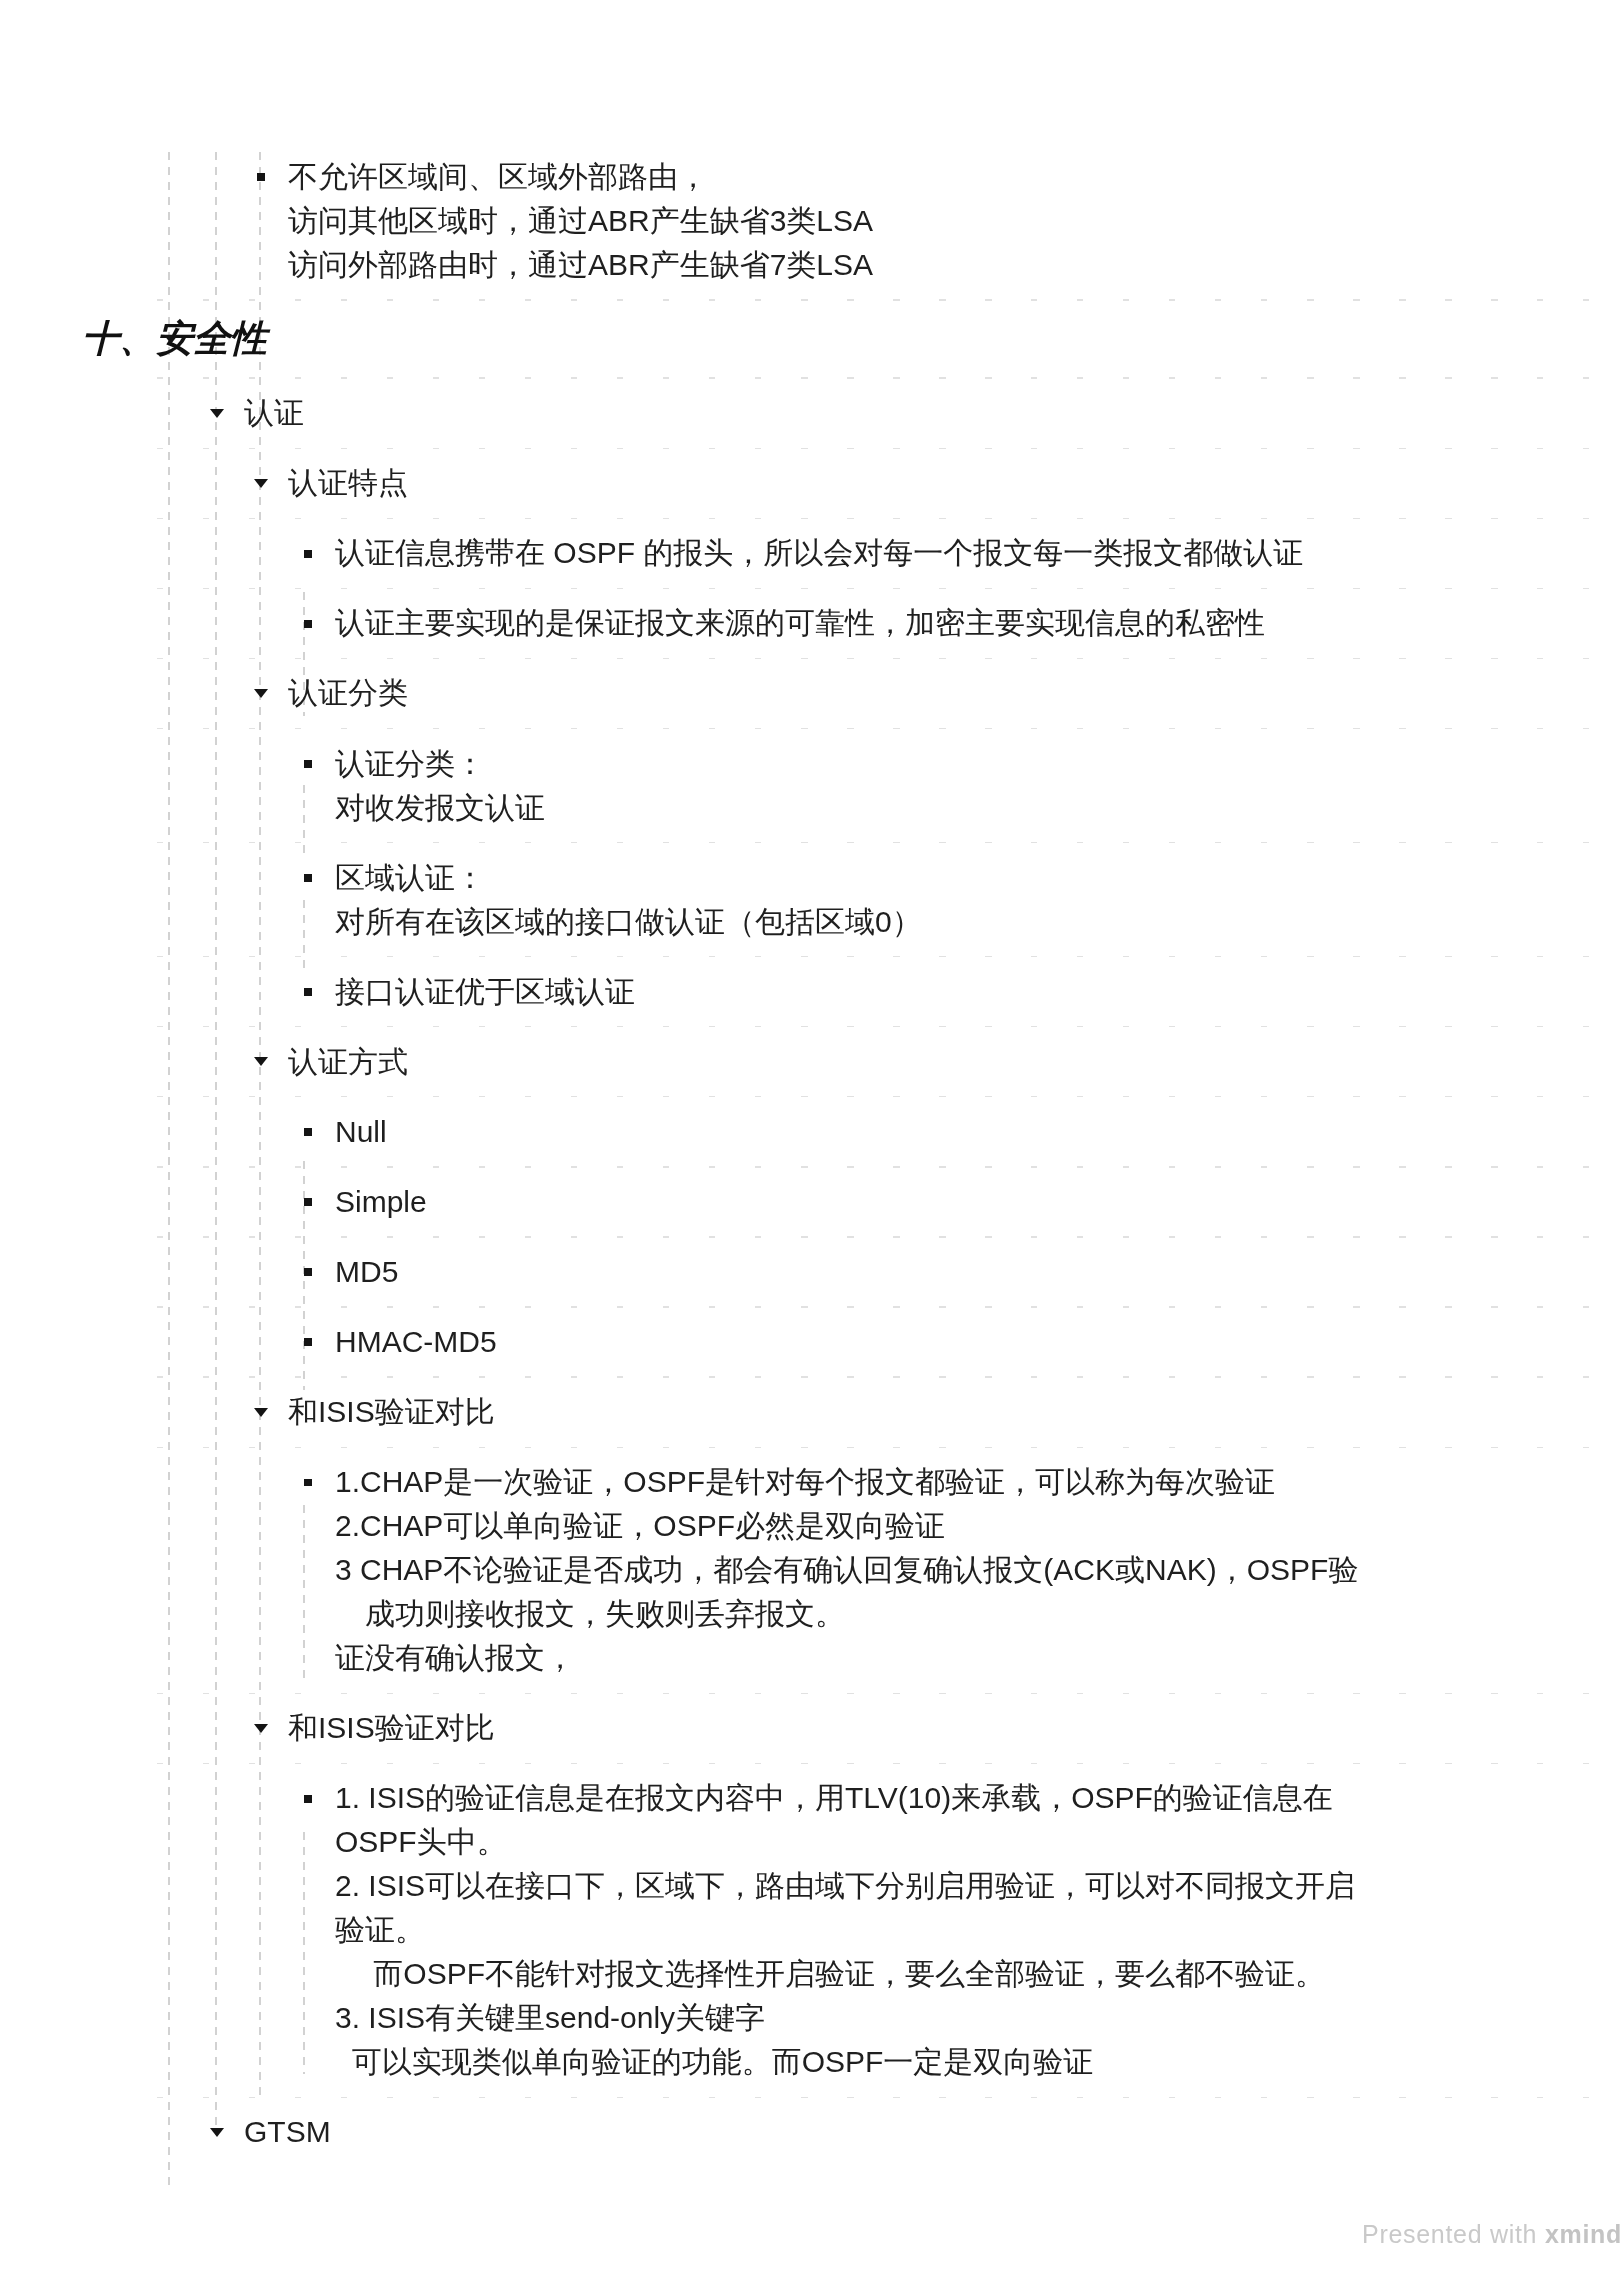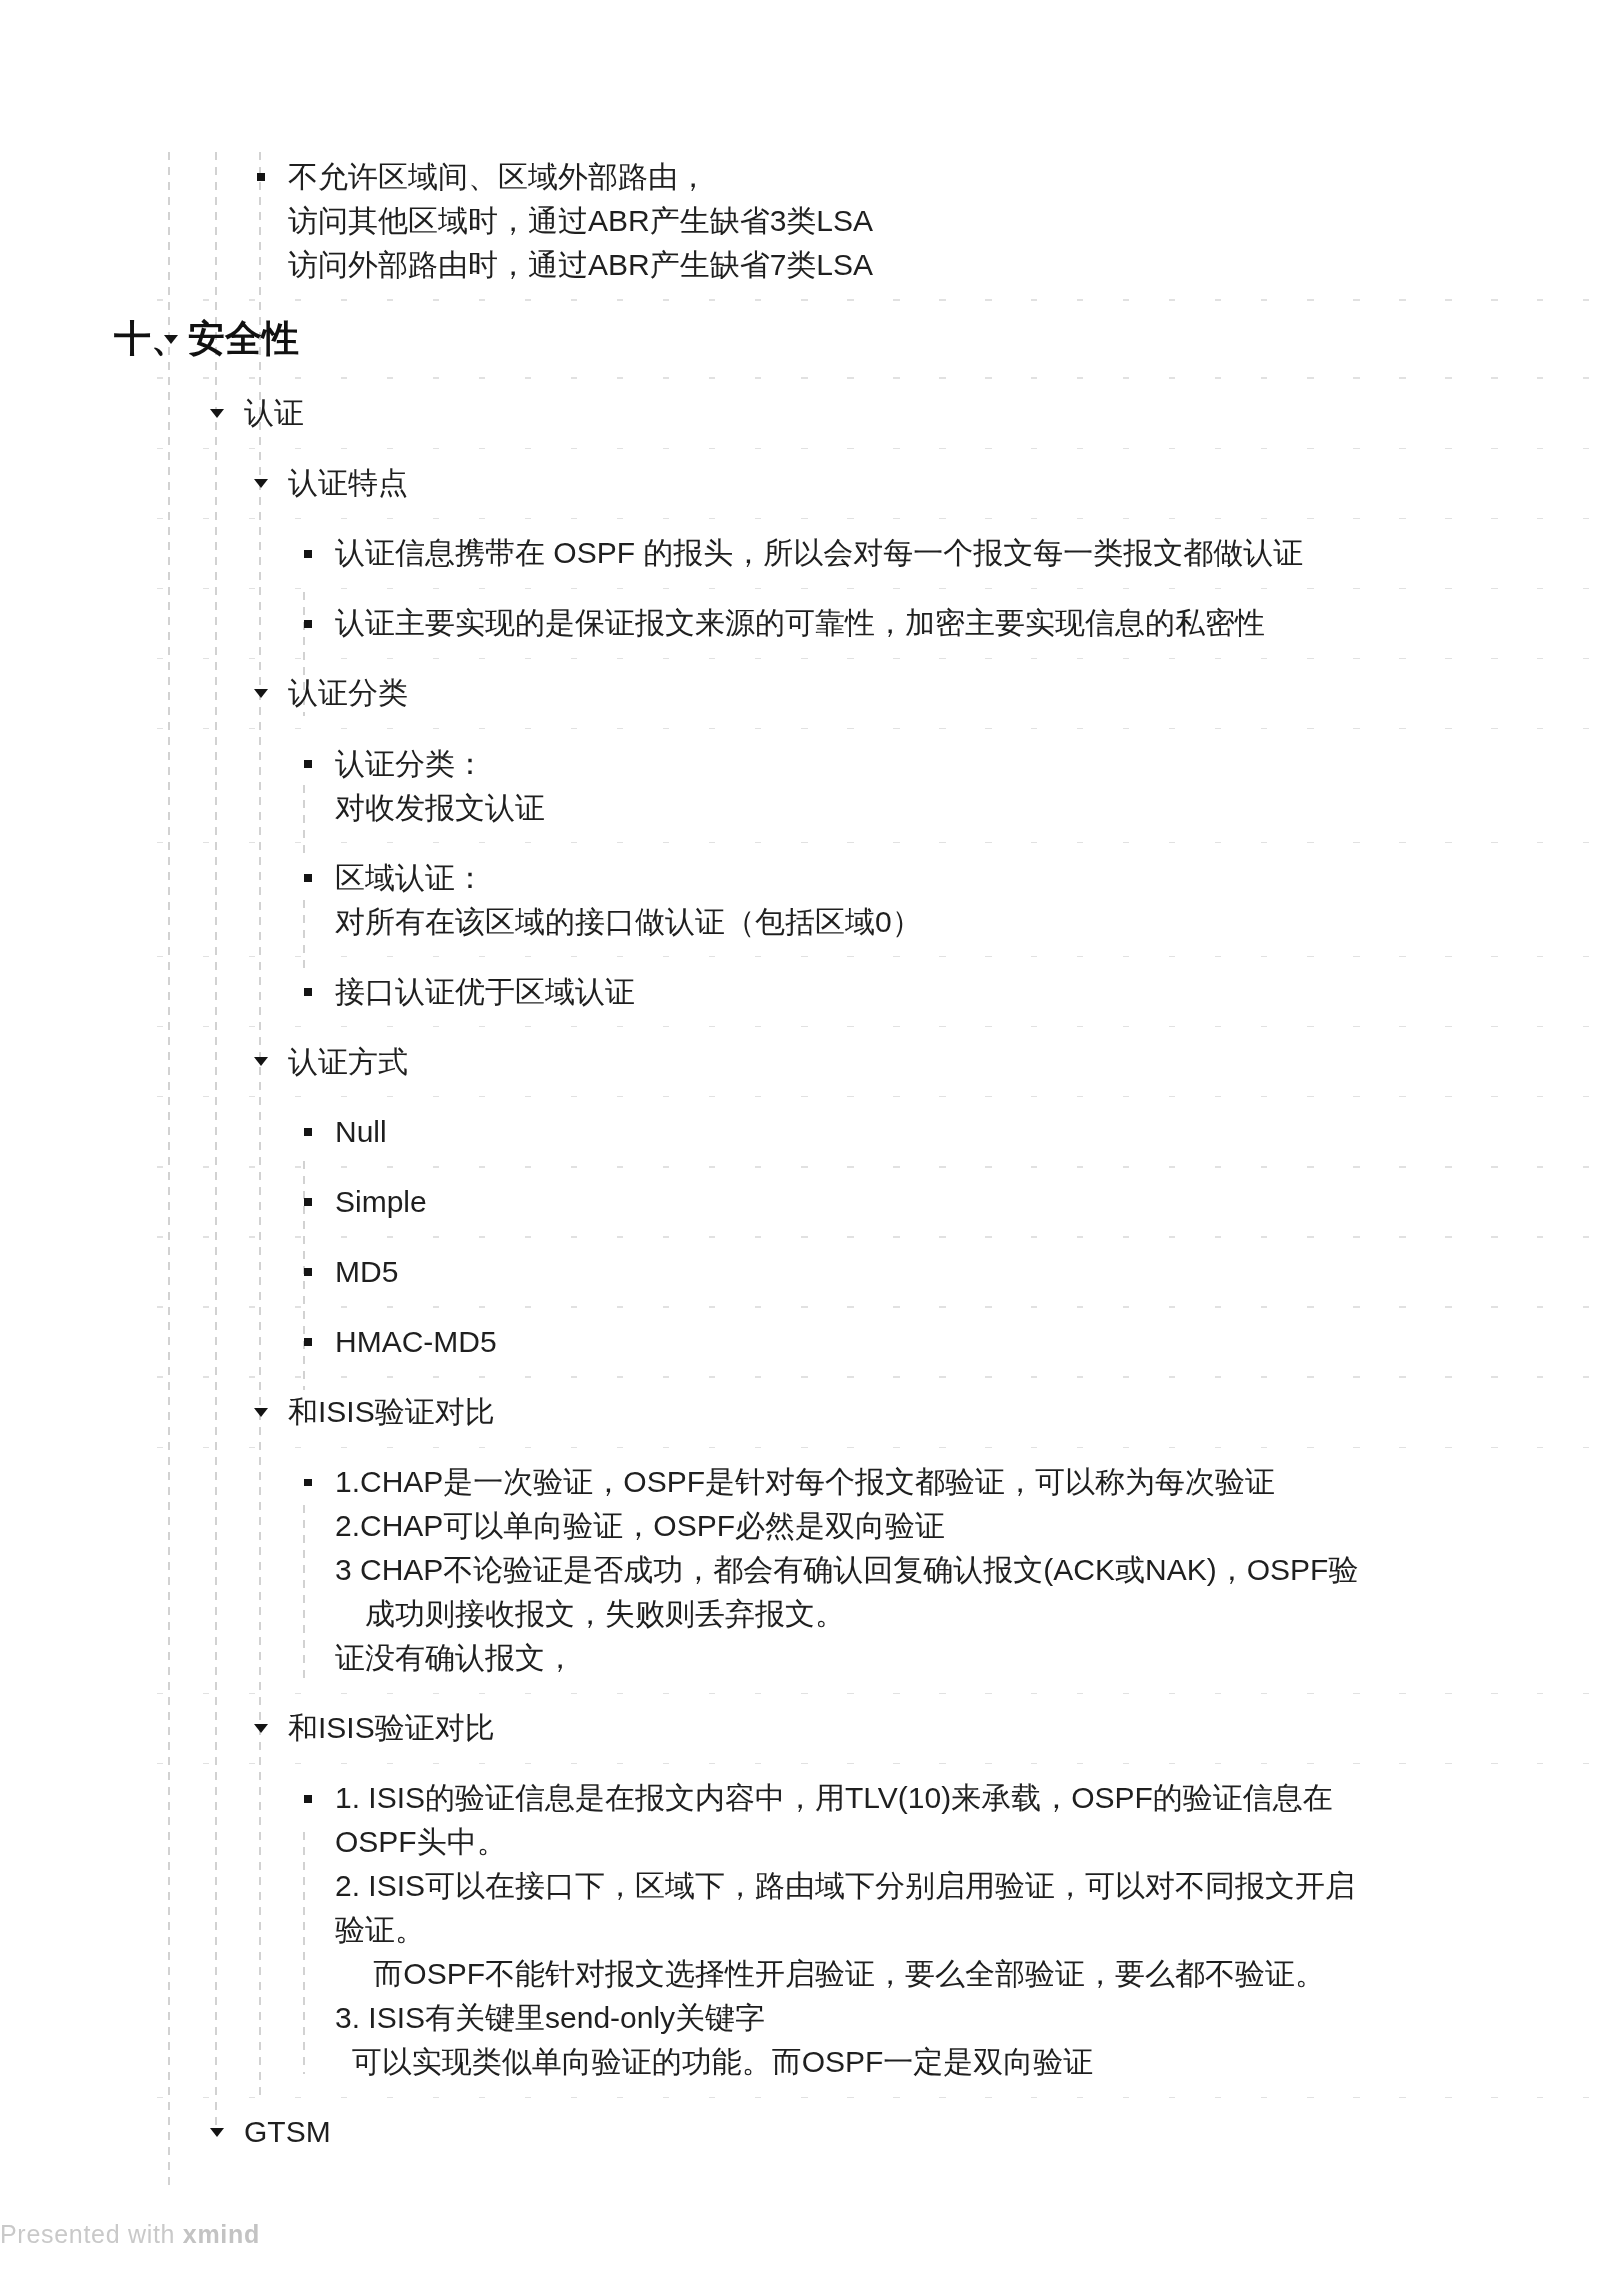--- a/index.html
+++ b/index.html
@@ -11,21 +11,21 @@
     color:#1f1f1f;
     overflow:hidden;
   }
   #content{position:relative;padding-top:155px;}
   .row{position:relative;}
   .row .ln{
     font-size:30px;line-height:44px;
     white-space:pre-wrap;
     color:#1f1f1f;
   }
-  .row.lvl1{padding-left:114px;}
+  .row.lvl1{padding-left:82px;font-style:italic;}
   .row.lvl2{padding-left:244px;}
   .row.lvl3{padding-left:288px;}
   .row.lvl4{padding-left:335px;}
   .row.heading .ln{font-size:37px;line-height:52px;font-weight:bold;color:#111;}
   
   .marker{position:absolute;}
   .arrow{
     width:0;height:0;
     border-left:7.2px solid transparent;
     border-right:7.2px solid transparent;
@@ -56,21 +56,21 @@
   .vg4{left:303px;}
   #vg4-a{top:592px;height:124px;}
   #vg4-b{top:785px;height:72px;}
   #vg4-c{top:900px;height:72px;}
   #vg4-d{top:1161px;height:229px;}
   #vg4-e{top:1505px;height:180px;}
   #vg4-f{top:1832px;height:242px;}
   
   #footer{
     position:absolute;left:0;top:2220px;width:100%;
-    text-align:left;
+    text-align:right;
     font-size:25px;color:#c9c9c9;letter-spacing:0.7px;
   }
   #footer b{color:#c3c3c3;}
 </style>
 </head>
 <body>
 
 <div id="page">
 
   <div class="vguide" id="vg-l1"></div>

